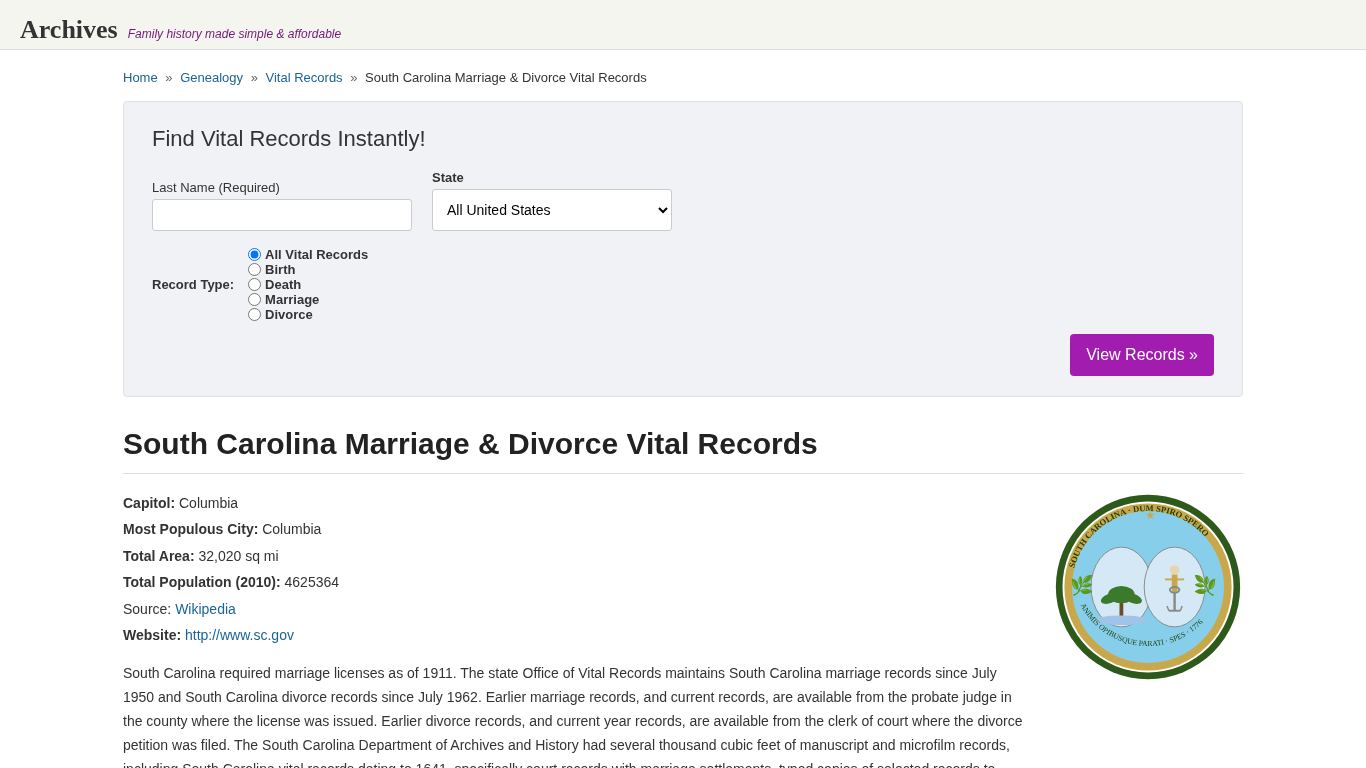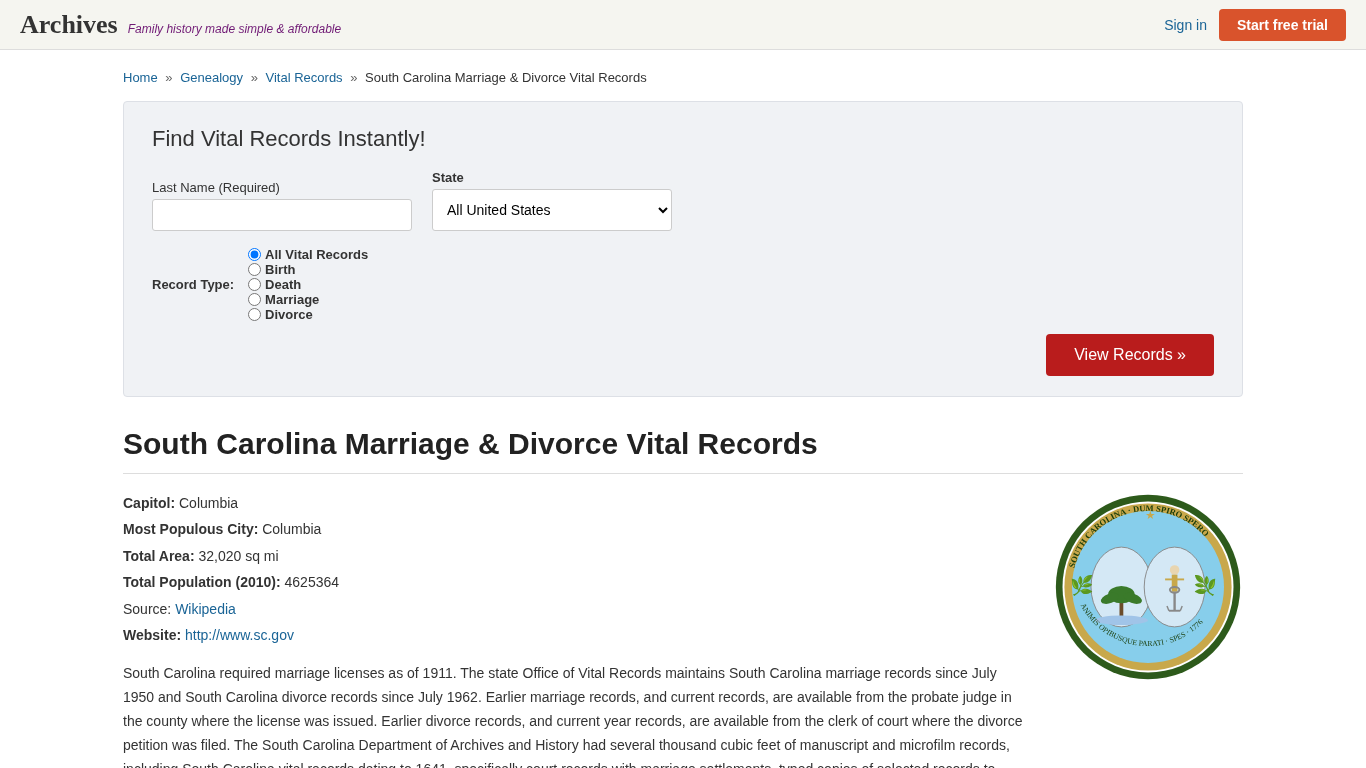--- a/index.html
+++ b/index.html
@@ -4,21 +4,20 @@
   <style>
     * { box-sizing: border-box; margin: 0; padding: 0; }
     body { font-family: Arial, Helvetica, sans-serif; font-size: 14px; color: #333; background: #fff; }
 
     
     .header {
       background: #f5f5f0;
       border-bottom: 1px solid #ddd;
       padding: 15px 20px;
       display: flex;
-      align-items: center;
       justify-content: space-between;
       height: 50px;
     }
     .header-left {
       display: flex;
       align-items: baseline;
       gap: 10px;
     }
     .logo-archives {
       font-size: 26px;
@@ -144,24 +143,24 @@
       align-items: center;
       gap: 4px;
       margin-right: 10px;
     }
     .search-actions {
       display: flex;
       justify-content: flex-end;
       margin-top: 12px;
     }
     .view-records-btn {
-      background: #b91c1c;
+      background: #a21caf;
       color: #fff;
       border: none;
-      padding: 12px 28px;
+      padding: 12px 16px;
       border-radius: 4px;
       font-size: 16px;
       cursor: pointer;
     }
 
     
     .page-title {
       font-size: 30px;
       font-weight: bold;
       color: #222;
@@ -212,24 +211,20 @@
       margin-top: 16px;
     }
   </style>
 </head>
 <body>
 
 <header class="header">
   <div class="header-left">
     <span class="logo-archives">Archives</span>
     <span class="logo-tagline">Family history made simple &amp; affordable</span>
-  </div>
-  <div class="header-right">
-    <a href="#" class="sign-in-link">Sign in</a>
-    <button class="start-trial-btn">Start free trial</button>
   </div>
 </header>
 
 <div class="main-content">
 
   <nav class="breadcrumb">
     <a href="#">Home</a>
     <span class="sep"> »</span>
     <a href="#">Genealogy</a>
     <span class="sep"> »</span>

